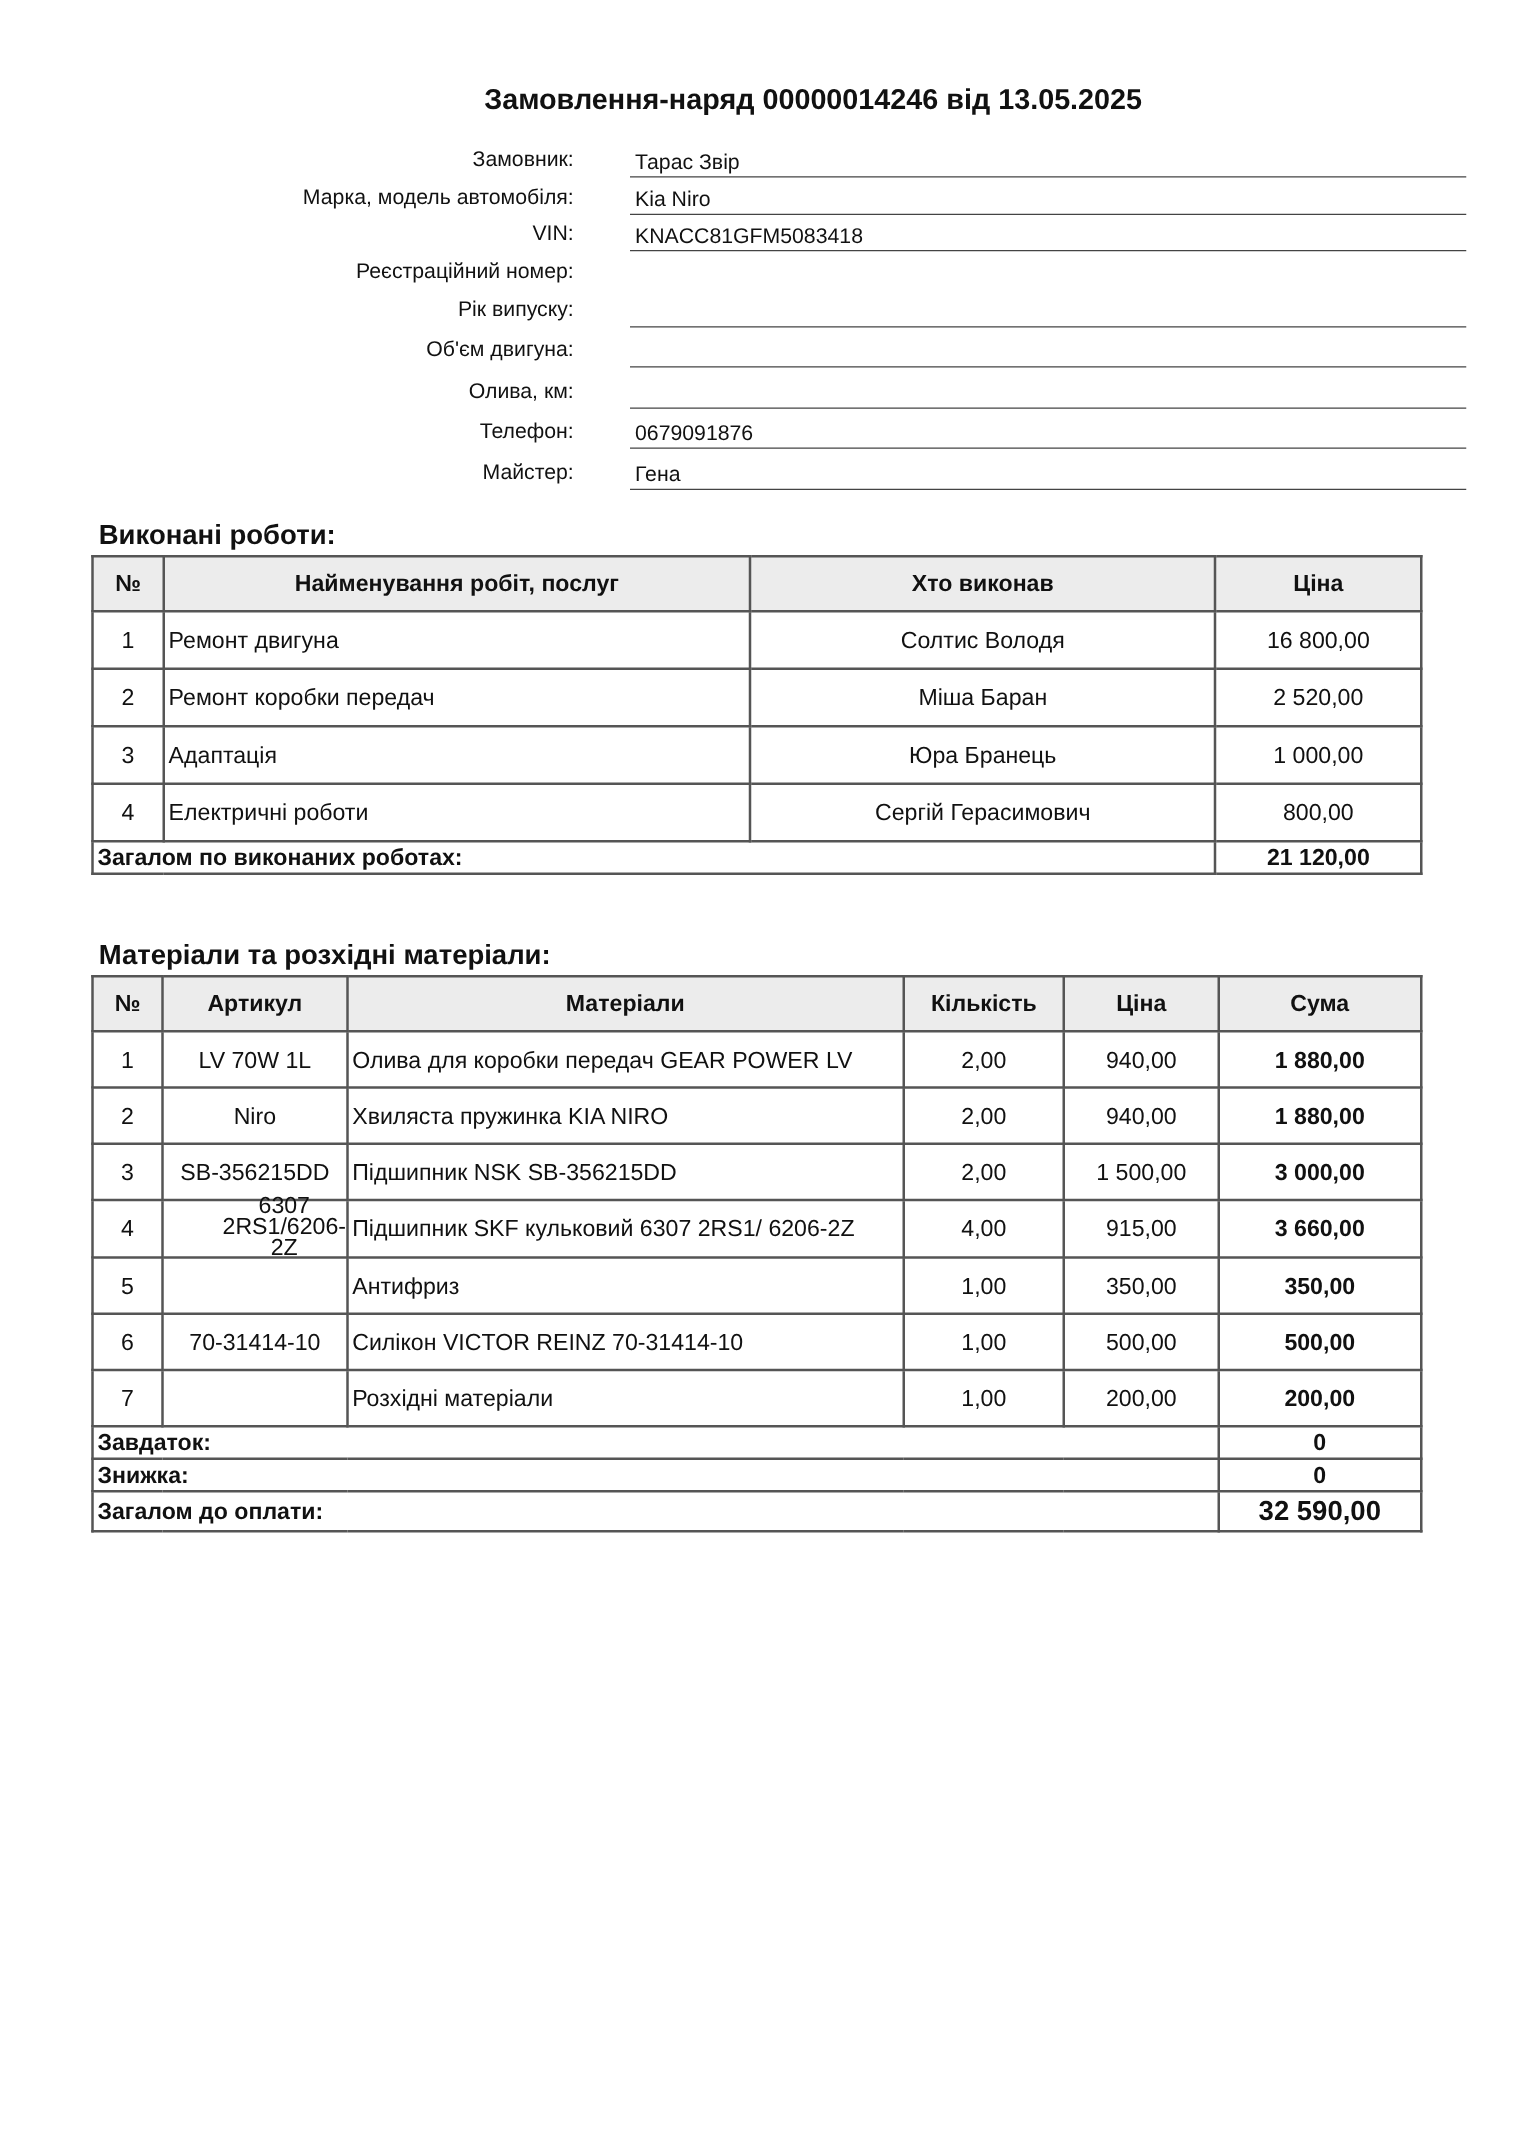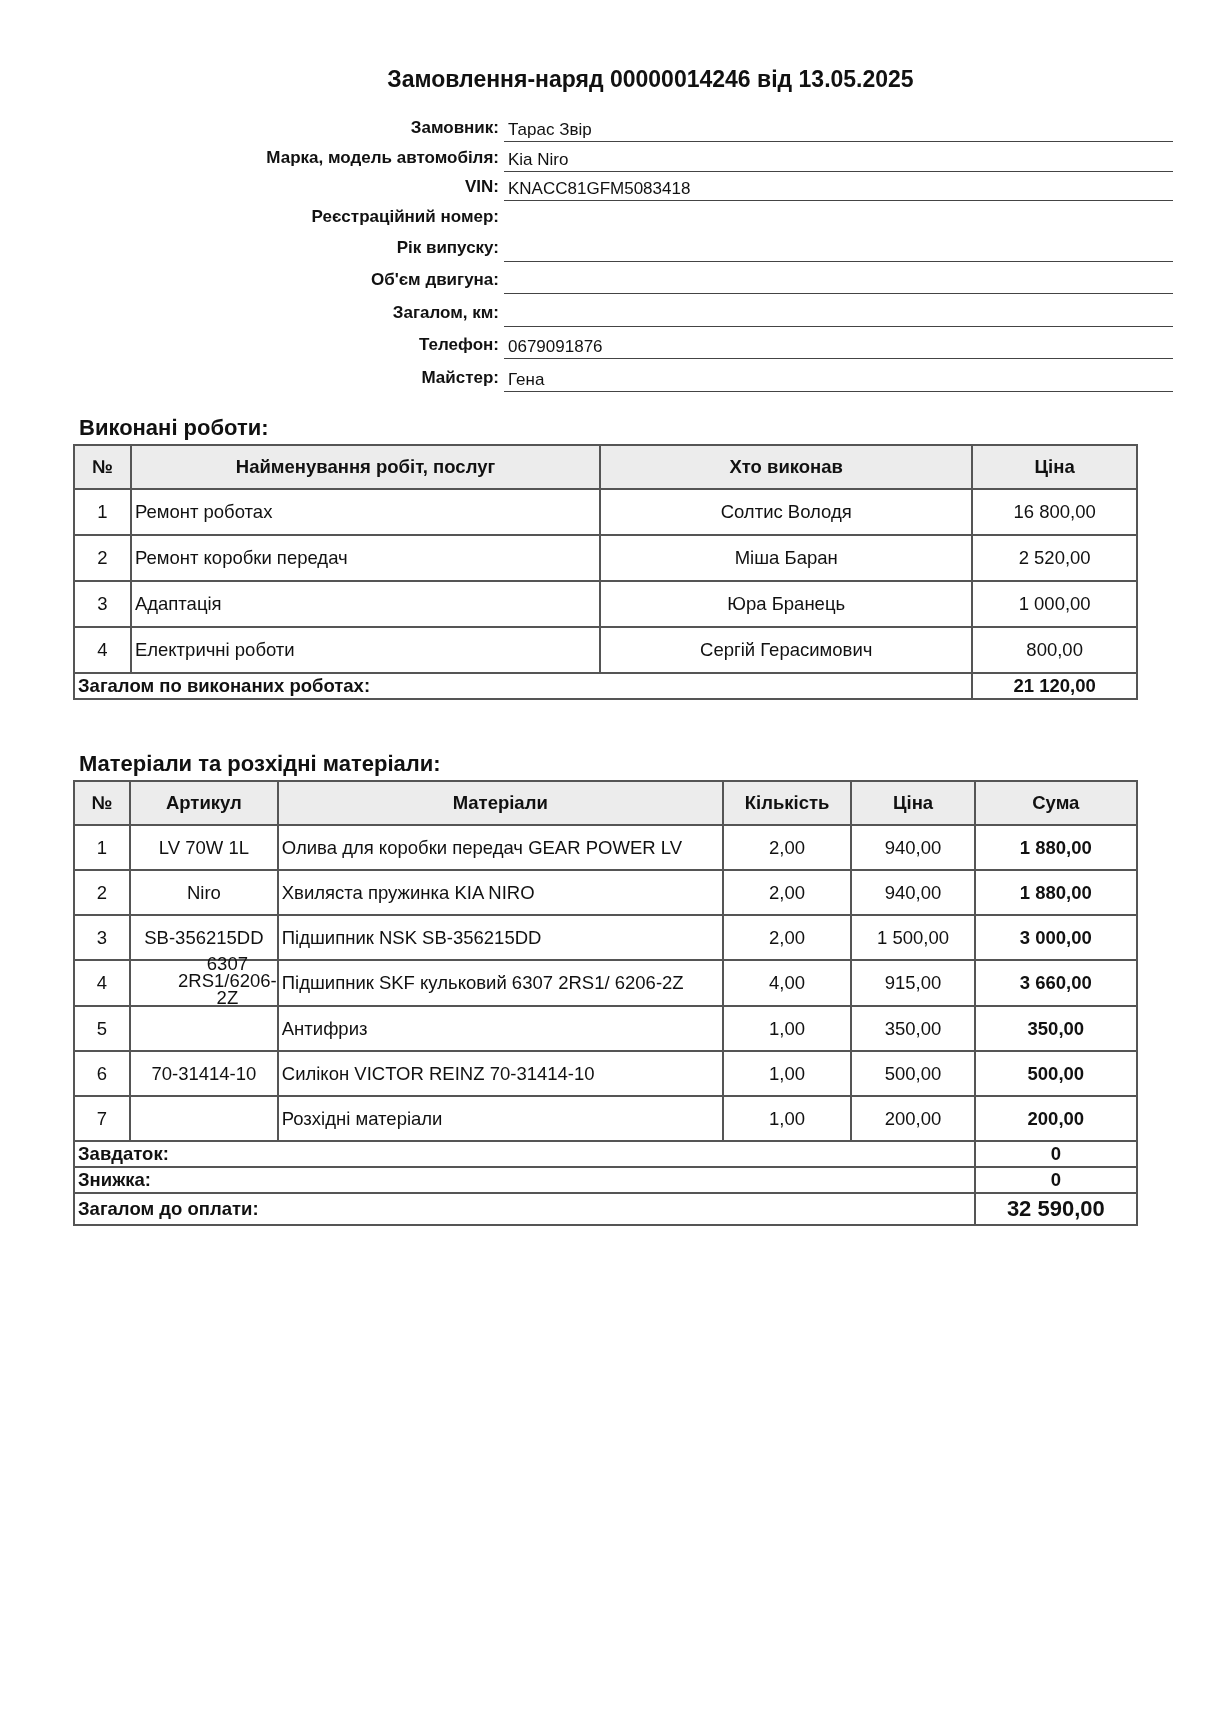--- a/index.html
+++ b/index.html
@@ -2,21 +2,21 @@
 <html><head>
 <meta charset="utf-8">
 <style>
   html, body { margin: 0; padding: 0; background: #ffffff; }
   body { width: 1211px; height: 1722px; position: relative; overflow: hidden;
          font-family: "Liberation Sans", sans-serif; color: #111; }
   .title { position: absolute; top: 66px; left: 0; width: 1211px; text-align: center;
            font-size: 23px; font-weight: bold; padding-left: 90px; box-sizing: border-box; }
   .info { position: absolute; left: 0; top: 112px; width: 1211px; }
   .info-row { position: absolute; left: 0; width: 1211px; height: 30px; }
-  .info-label { position: absolute; right: 712px; bottom: 4px; font-size: 17px; font-weight: bold; white-space: nowrap; }
+  .info-label { position: absolute; right: 752px; bottom: 4px; font-size: 17px; font-weight: normal; white-space: nowrap; }
   .info-value { position: absolute; left: 468px; width: 669px; bottom: 0; height: 26px;
                 border-bottom: 1.5px solid #444; font-size: 17px; padding-left: 4px; box-sizing: border-box; line-height: 28px; margin-left: 36px; }
   .section-h { position: absolute; left: 79px; font-size: 22px; font-weight: bold; }
   table { position: absolute; left: 73px; border-collapse: collapse; font-size: 18.5px; }
   td, th { border: 2px solid #555; padding: 0; box-sizing: border-box; }
   th { background: #ececec; font-weight: bold; height: 44px; text-align: center; }
   .c { text-align: center; }
   .l { text-align: left; padding-left: 3px; white-space: nowrap; overflow: hidden; }
   .b { font-weight: bold; }
   .works td { height: 46px; }
@@ -49,21 +49,21 @@
   </div>
   <div class="info-row" style="top:120px">
     <span class="info-label">Рік випуску:</span>
     <span class="info-value"></span>
   </div>
   <div class="info-row" style="top:152px">
     <span class="info-label">Об'єм двигуна:</span>
     <span class="info-value"></span>
   </div>
   <div class="info-row" style="top:185px">
-    <span class="info-label">Загалом, км:</span>
+    <span class="info-label">Олива, км:</span>
     <span class="info-value"></span>
   </div>
   <div class="info-row" style="top:217px">
     <span class="info-label">Телефон:</span>
     <span class="info-value">0679091876</span>
   </div>
   <div class="info-row" style="top:250px">
     <span class="info-label">Майстер:</span>
     <span class="info-value">Гена</span>
   </div>
@@ -80,21 +80,21 @@
     </colgroup>
   <tbody>
       <tr>
     <th>№</th>
     <th>Найменування робіт, послуг</th>
     <th>Хто виконав</th>
     <th>Ціна</th>
   </tr>
   <tr>
     <td class="c">1</td>
-    <td class="l">Ремонт роботах</td>
+    <td class="l">Ремонт двигуна</td>
     <td class="c">Солтис Володя</td>
     <td class="c">16 800,00</td>
   </tr>
   <tr>
     <td class="c">2</td>
     <td class="l">Ремонт коробки передач</td>
     <td class="c">Міша Баран</td>
     <td class="c">2 520,00</td>
   </tr>
   <tr>

